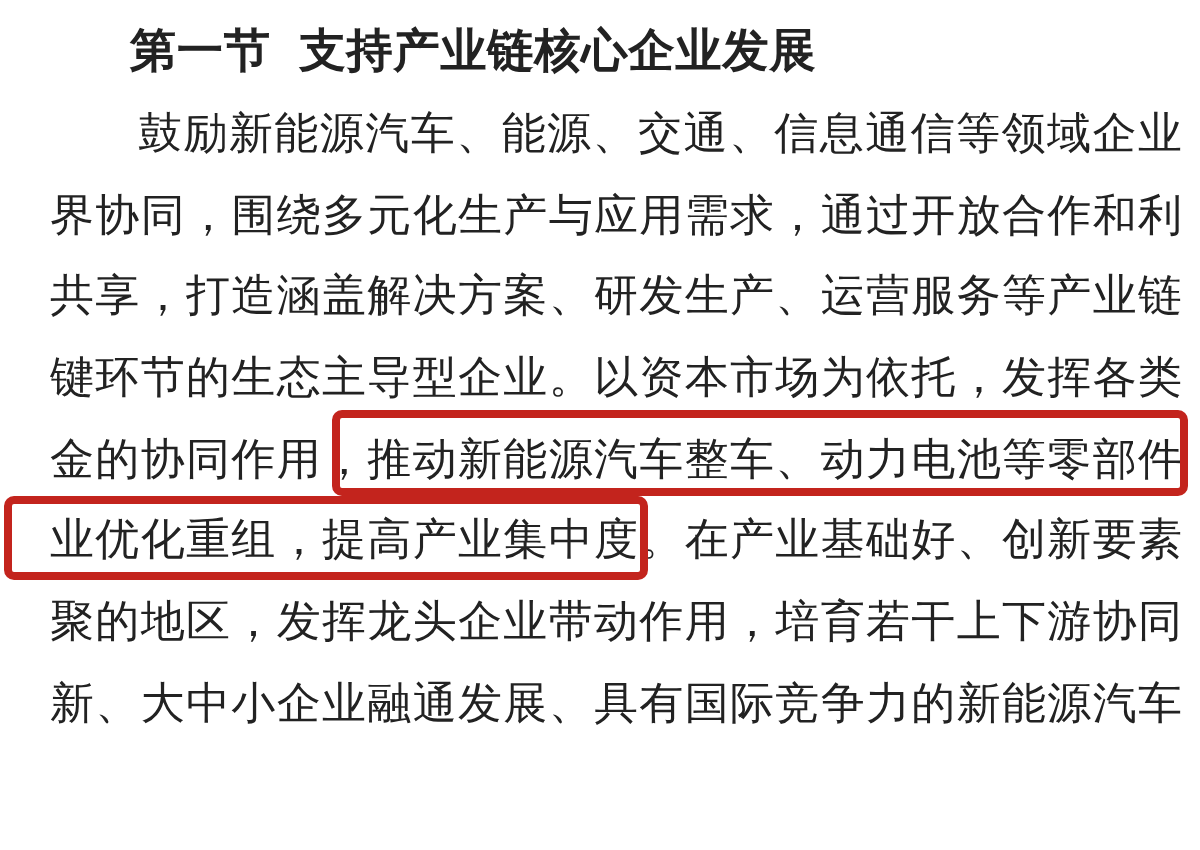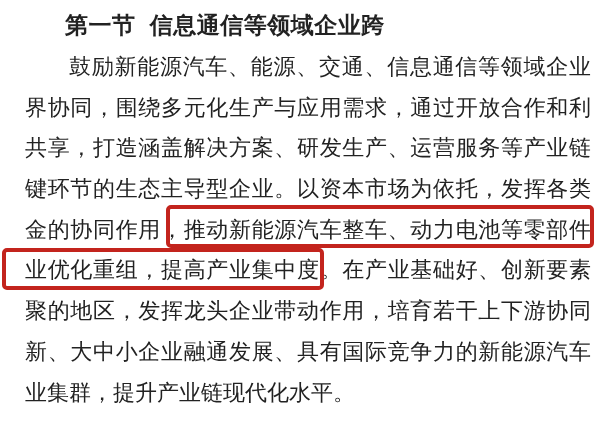--- a/index.html
+++ b/index.html
@@ -46,30 +46,29 @@
     pointer-events: none;
   }
   .hl-box.hl1 { left: 166px; top: 205px; width: 428px; height: 43px; }
   .hl-box.hl2 { left: 2px;   top: 248px; width: 322px; height: 42px; }
 </style>
 </head>
 <body>
 
 <div class="page">
 
-  <div class="heading">第一节 信息通信等领域企业跨</div>
+  <div class="heading">第一节 支持产业链核心企业发展</div>
 
   <div class="para">
     <div class="line first">鼓励新能源汽车、能源、交通、信息通信等领域企业跨</div>
     <div class="line">界协同，围绕多元化生产与应用需求，通过开放合作和利益</div>
     <div class="line">共享，打造涵盖解决方案、研发生产、运营服务等产业链关</div>
     <div class="line">键环节的生态主导型企业。以资本市场为依托，发挥各类基</div>
     <div class="line">金的协同作用，推动新能源汽车整车、动力电池等零部件企</div>
     <div class="line">业优化重组，提高产业集中度。在产业基础好、创新要素集</div>
     <div class="line">聚的地区，发挥龙头企业带动作用，培育若干上下游协同创</div>
     <div class="line">新、大中小企业融通发展、具有国际竞争力的新能源汽车产</div>
-    <div class="line last">业集群，提升产业链现代化水平。</div>
   </div>
 
   <div class="hl-box hl1"></div>
   <div class="hl-box hl2"></div>
 
 </div>
 
 </body></html>

